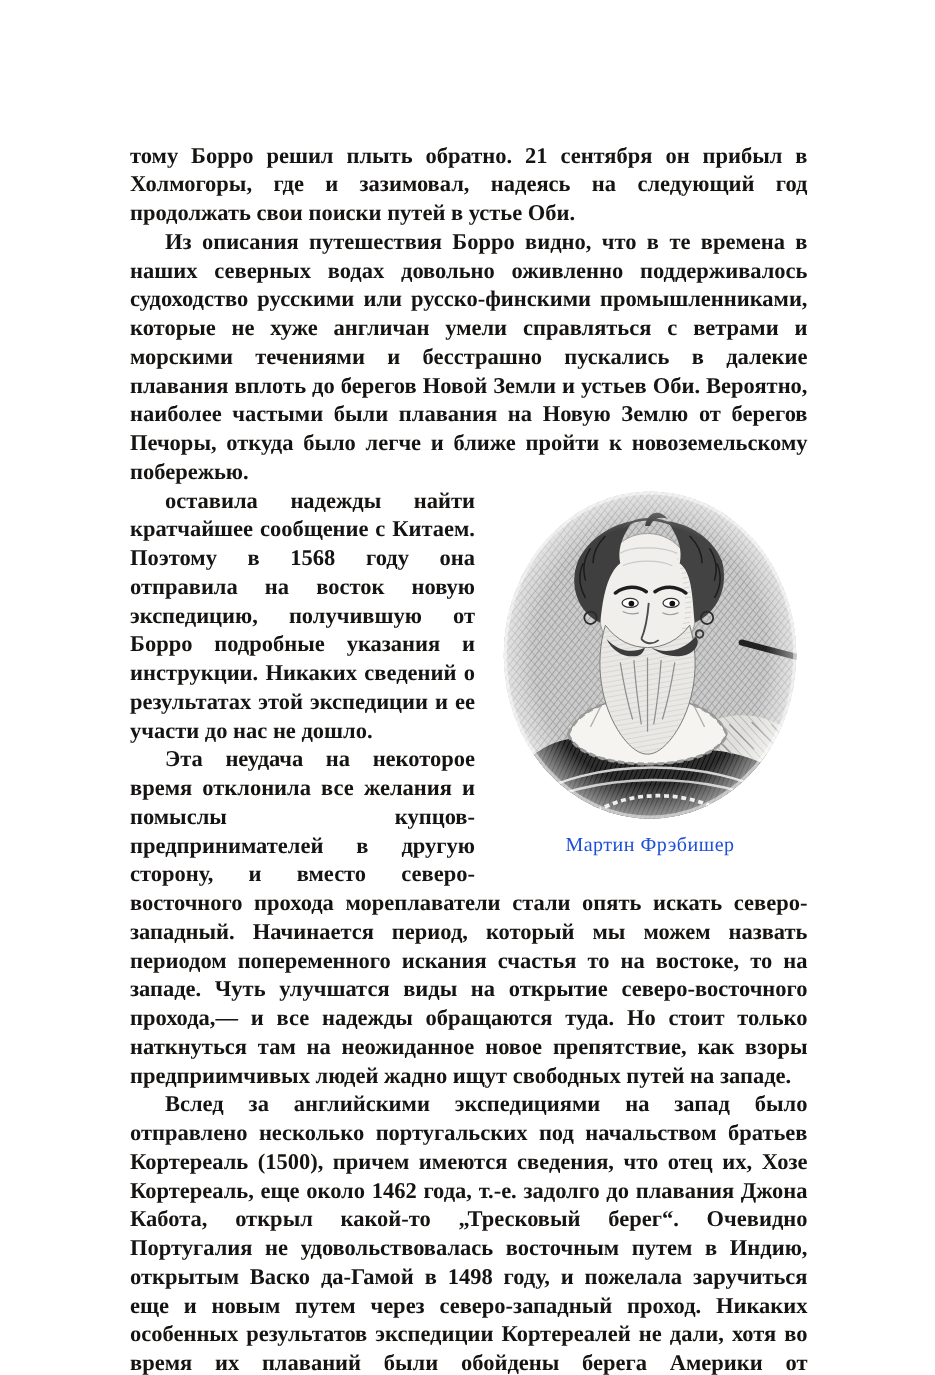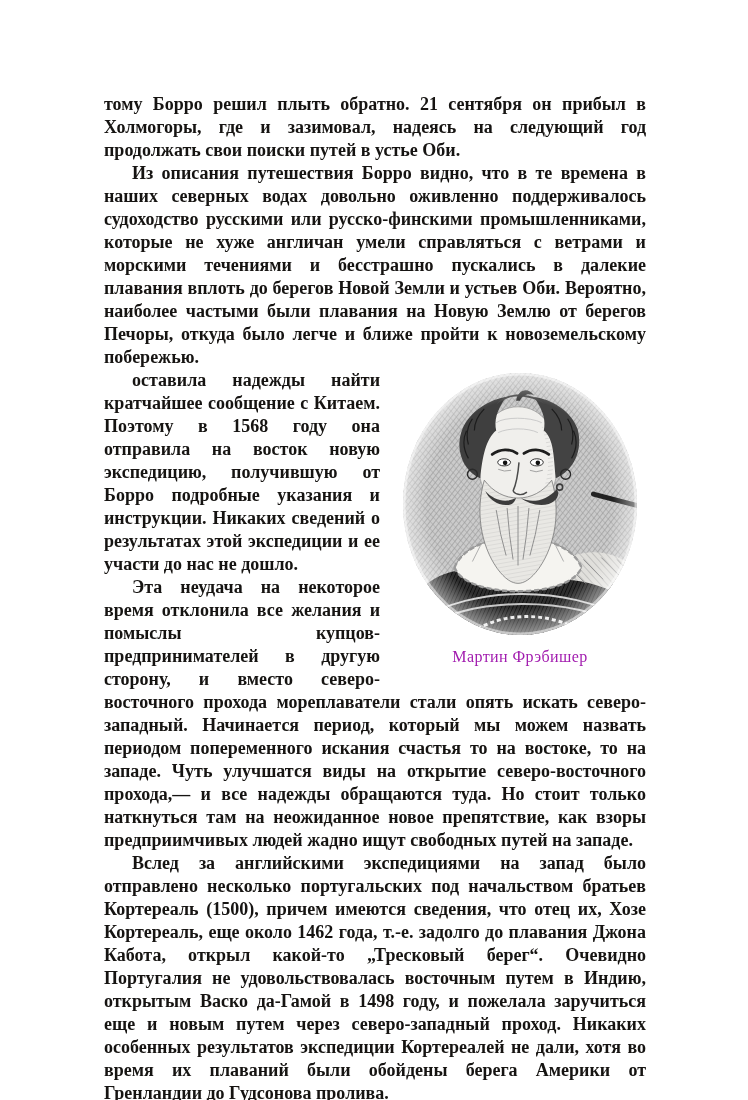--- a/index.html
+++ b/index.html
@@ -13,36 +13,36 @@
   .text-block{
     position:absolute;
     left:104px;top:93px;width:542px;
     color:#161412;
     font-size:18px;
     line-height:23px;
     font-weight:700;
     text-align:justify;
   }
   .para{margin:0;text-indent:28px;}
-  .para.no-indent{text-indent:0;}
+  .para.no-indent{text-indent:0;margin-top:20px;}
   .figure{
     float:right;
     width:252px;
     margin:2px 0 6px 14px;
     text-indent:0;
     text-align:center;
   }
   .figure svg{display:block;margin:0 auto;width:238px;height:266px;}
   .caption{
     display:block;
     margin-top:8px;
     font-size:16px;
     font-weight:400;
     letter-spacing:0.4px;
-    color:#a21caf;
+    color:#1d4ed8;
     text-align:center;
   }
 </style>
 </head>
 <body>
 
 <div class="page">
   <div class="text-block">
 
     <p class="para no-indent">тому Борро решил плыть обратно. 21 сентября он прибыл в Холмогоры, где и зазимовал, надеясь на следующий год продолжать свои поиски путей в устье Оби.</p>

